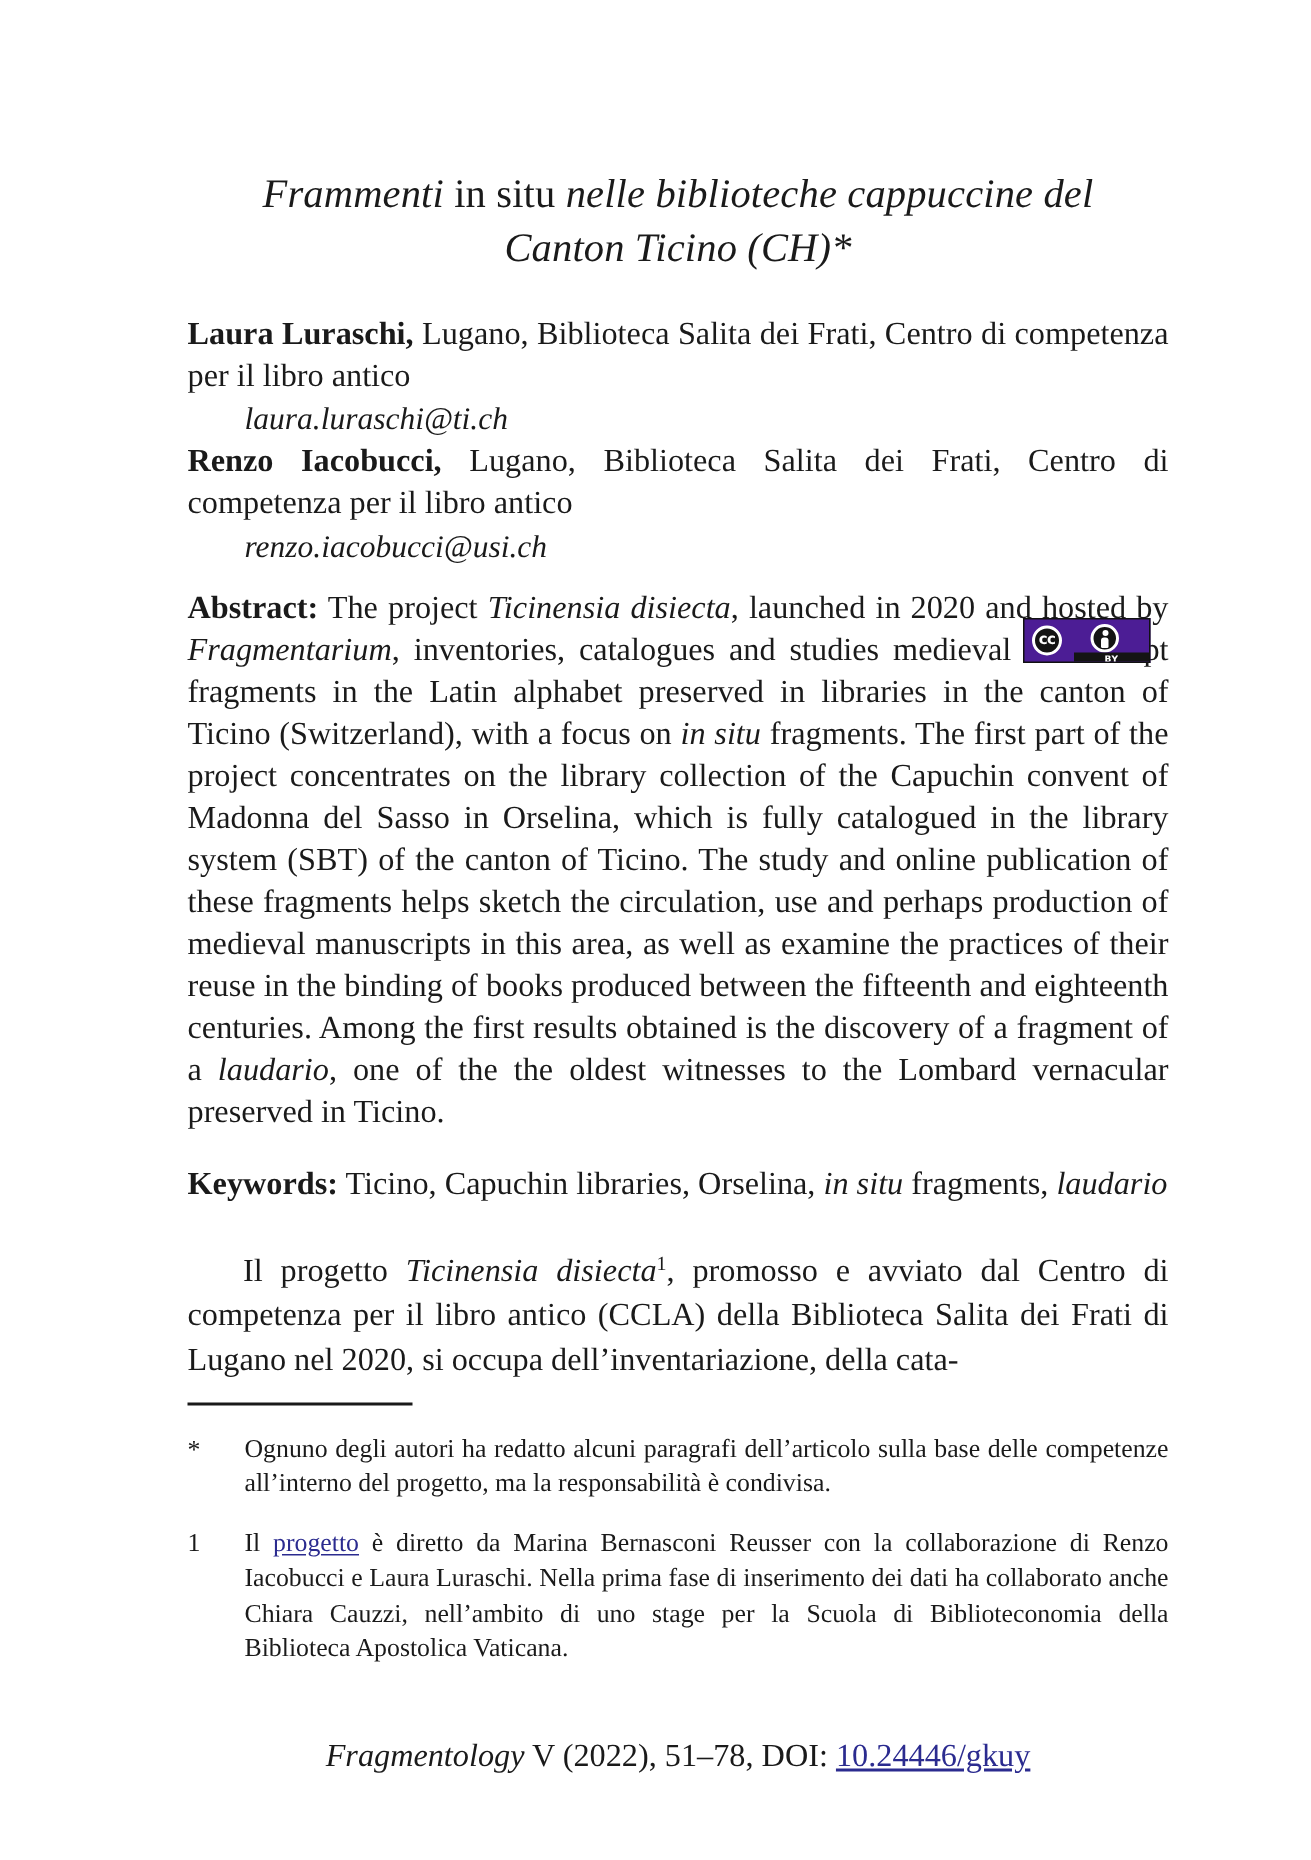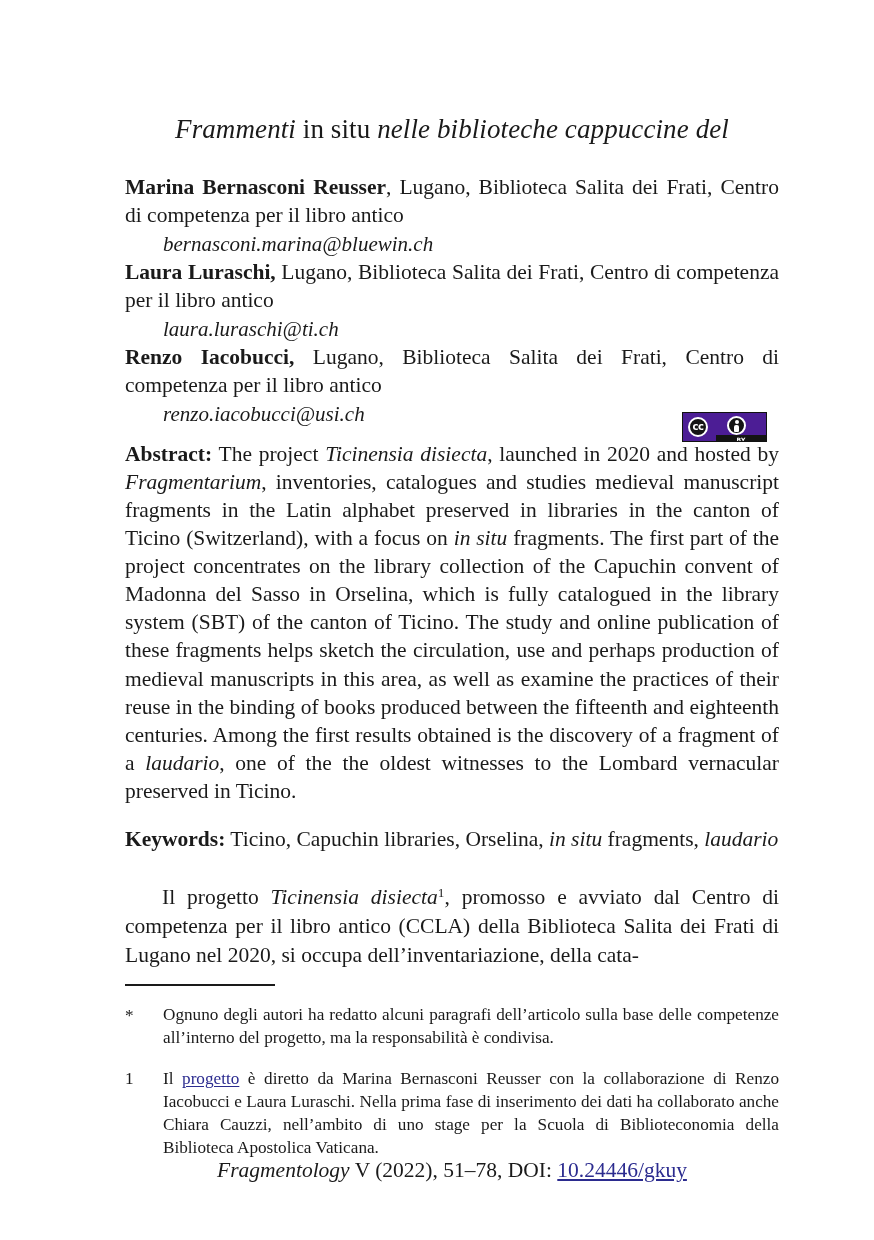--- a/index.html
+++ b/index.html
@@ -215,28 +215,25 @@
 </head>
 <body>
 
 <div class="page">
 
   <h1 class="title">
     <span>Frammenti</span>
     <span class="roman">in situ</span>
     <span>nelle biblioteche cappuccine del</span>
     <br>
+    <span>Canton Ticino (CH)*</span>
   </h1>
 
   <div class="authors">
 
-    <div class="author-block">
-      <p class="author-line"><span class="author-name">Marina Bernasconi Reusser</span><span>, Lugano, Biblioteca Salita dei Frati, Centro di competenza per il libro antico</span></p>
-      <p class="author-email">bernasconi.marina@bluewin.ch</p>
-    </div>
 
     <div class="author-block justified">
       <p class="author-line"><span class="author-name">Laura Luraschi,</span><span> Lugano, Biblioteca Salita dei Frati, Centro di competenza per il libro antico</span></p>
       <p class="author-email">laura.luraschi@ti.ch</p>
     </div>
 
     <div class="author-block justified">
       <p class="author-line"><span class="author-name">Renzo Iacobucci,</span><span> Lugano, Biblioteca Salita dei Frati, Centro di competenza per il libro antico</span></p>
       <p class="author-email">renzo.iacobucci@usi.ch</p>
     </div>

